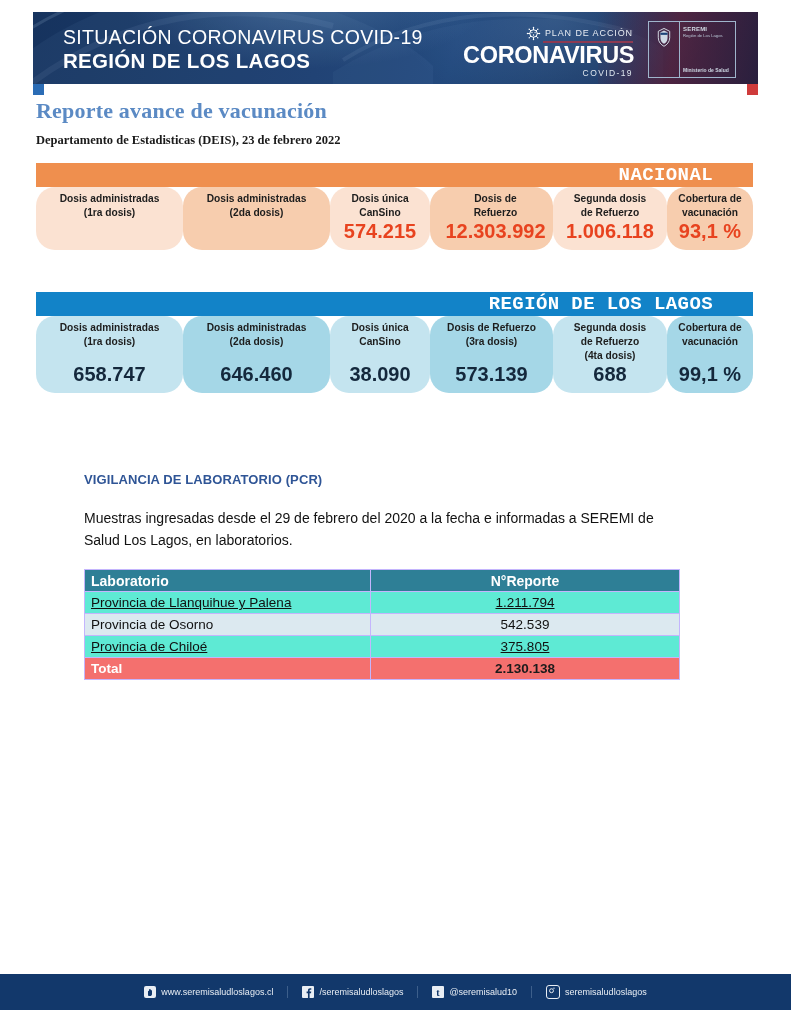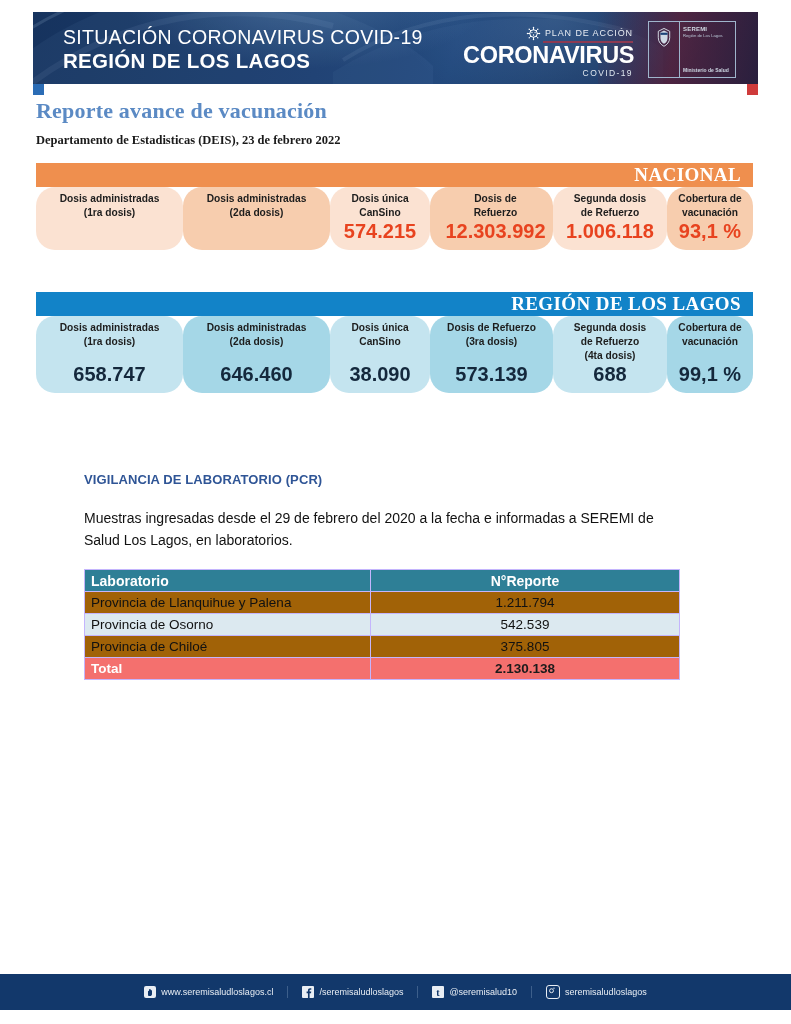--- a/index.html
+++ b/index.html
@@ -172,23 +172,23 @@
   
   .stat-table {
     position: absolute;
     left: 36px;
     width: 717px;
   }
   .stat-banner {
     height: 24px;
     line-height: 24px;
     text-align: right;
-    padding-right: 12px;
+    padding-right: 40px;
     box-sizing: border-box;
-    font-family: Liberation Serif, serif;
+    font-family: Liberation Mono, monospace;
     font-weight: 700;
     font-size: 19px;
     color: #ffffff;
     letter-spacing: .4px;
   }
   .stat-cols {
     display: flex;
     align-items: stretch;
   }
   .stat-col {
@@ -263,21 +263,21 @@
   .pcr-table thead th {
     background: #2e7f96;
     color: #ffffff;
     font-weight: 700;
     font-size: 14px;
     text-align: left;
   }
   .pcr-table thead th.num { text-align: center; }
   .pcr-table td.lab { text-align: left; color: #111; }
   .pcr-table td.num { text-align: center; color: #111; }
-  .pcr-table tr.row-white td { background: #a16207; }
+  .pcr-table tr.row-white td { background: #5eead4; text-decoration: underline; }
   .pcr-table tr.row-tint td { background: #dce9f0; }
   .pcr-table tr.row-total td {
     background: #f4706e;
     color: #ffffff;
     font-weight: 700;
   }
   .pcr-table tr.row-total td.num { color: #1b1b1b; }
 
   
   .footer {

